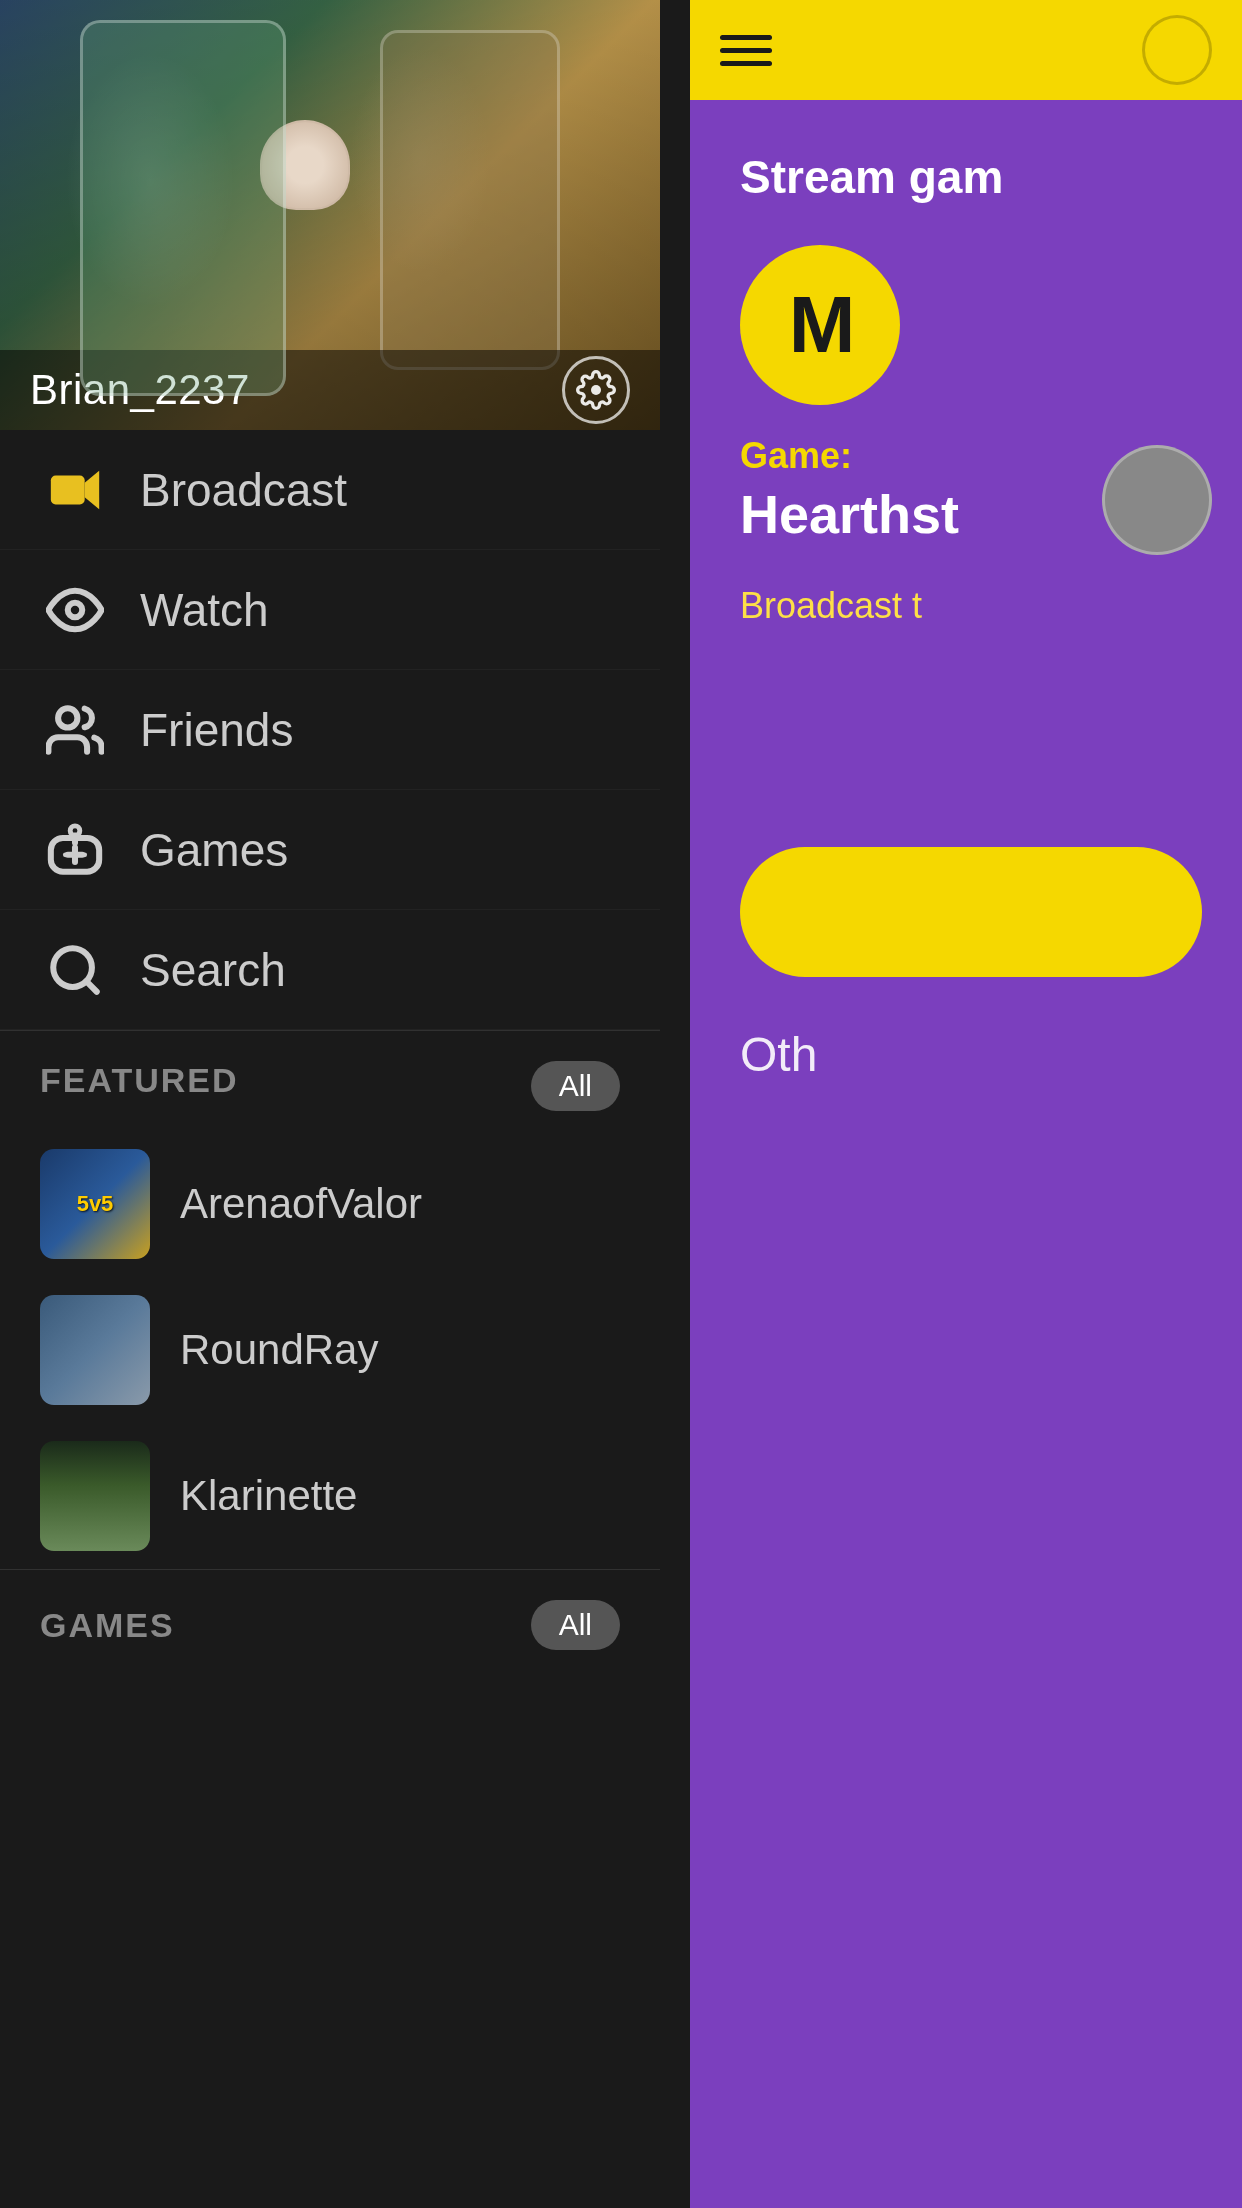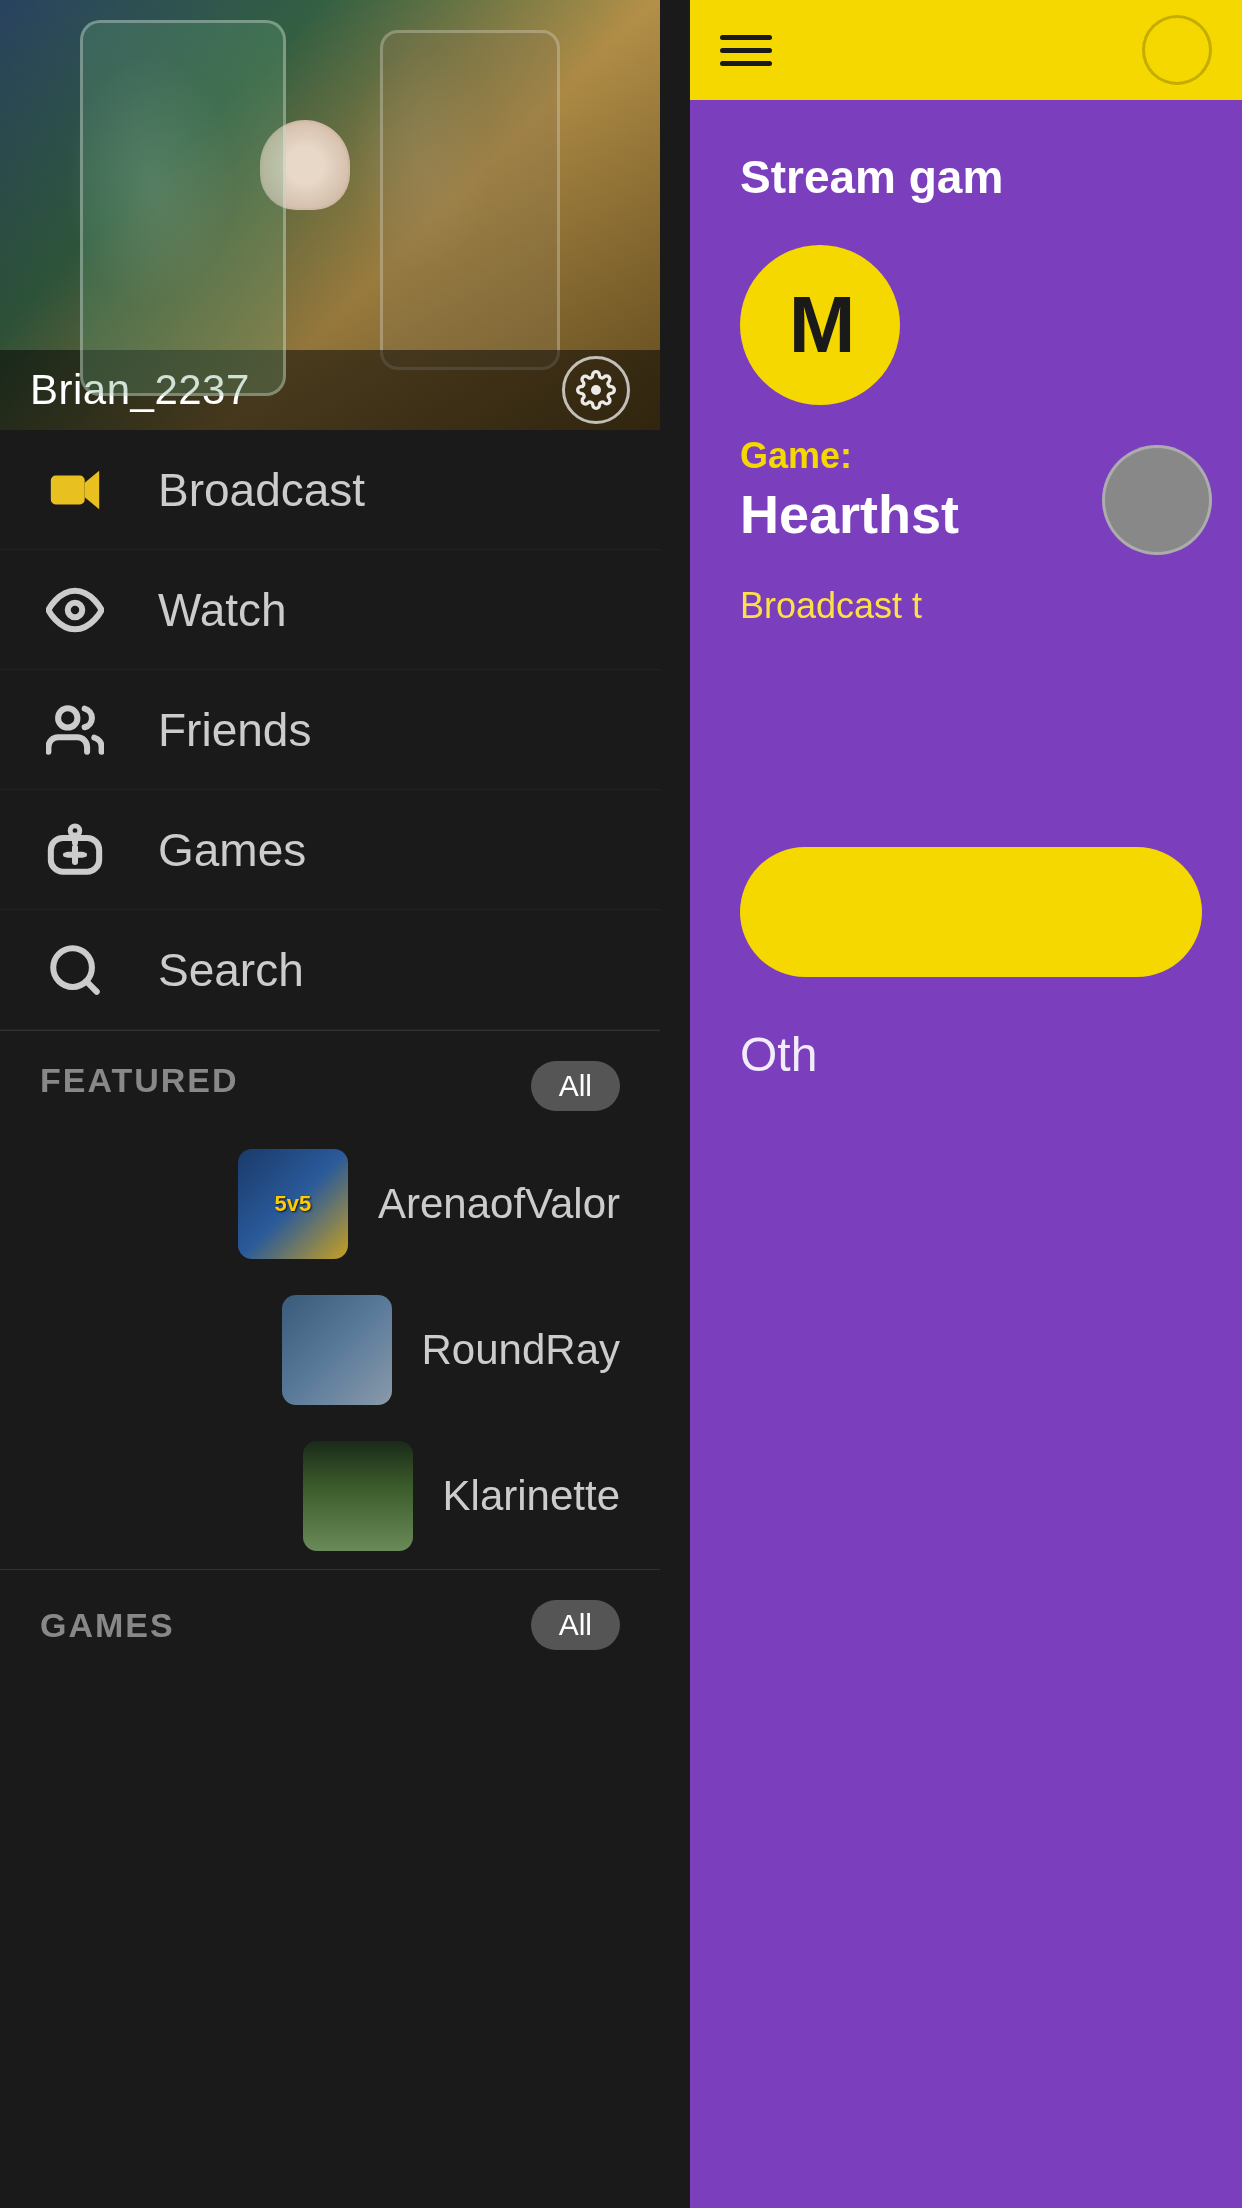--- a/index.html
+++ b/index.html
@@ -147,21 +147,21 @@
       fill: none;
       stroke-width: 2.5;
       stroke-linecap: round;
       stroke-linejoin: round;
     }
 
     .nav-label {
       color: #cccccc;
       font-size: 46px;
       font-weight: 400;
-      margin-left: 48px;
+      margin-left: 30px;
     }
 
     
     .section-header {
       display: flex;
       align-items: flex-start;
       justify-content: space-between;
       padding: 30px 40px 20px 40px;
       border-top: 1px solid rgba(255,255,255,0.1);
     }
@@ -182,21 +182,20 @@
       border-radius: 30px;
       cursor: pointer;
     }
 
     
     .featured-item {
       display: flex;
       align-items: center;
       padding: 18px 40px;
       cursor: pointer;
-      justify-content: flex-end;
     }
 
     .featured-thumb {
       width: 110px;
       height: 110px;
       border-radius: 14px;
       flex-shrink: 0;
       overflow: hidden;
       display: flex;
       align-items: center;

